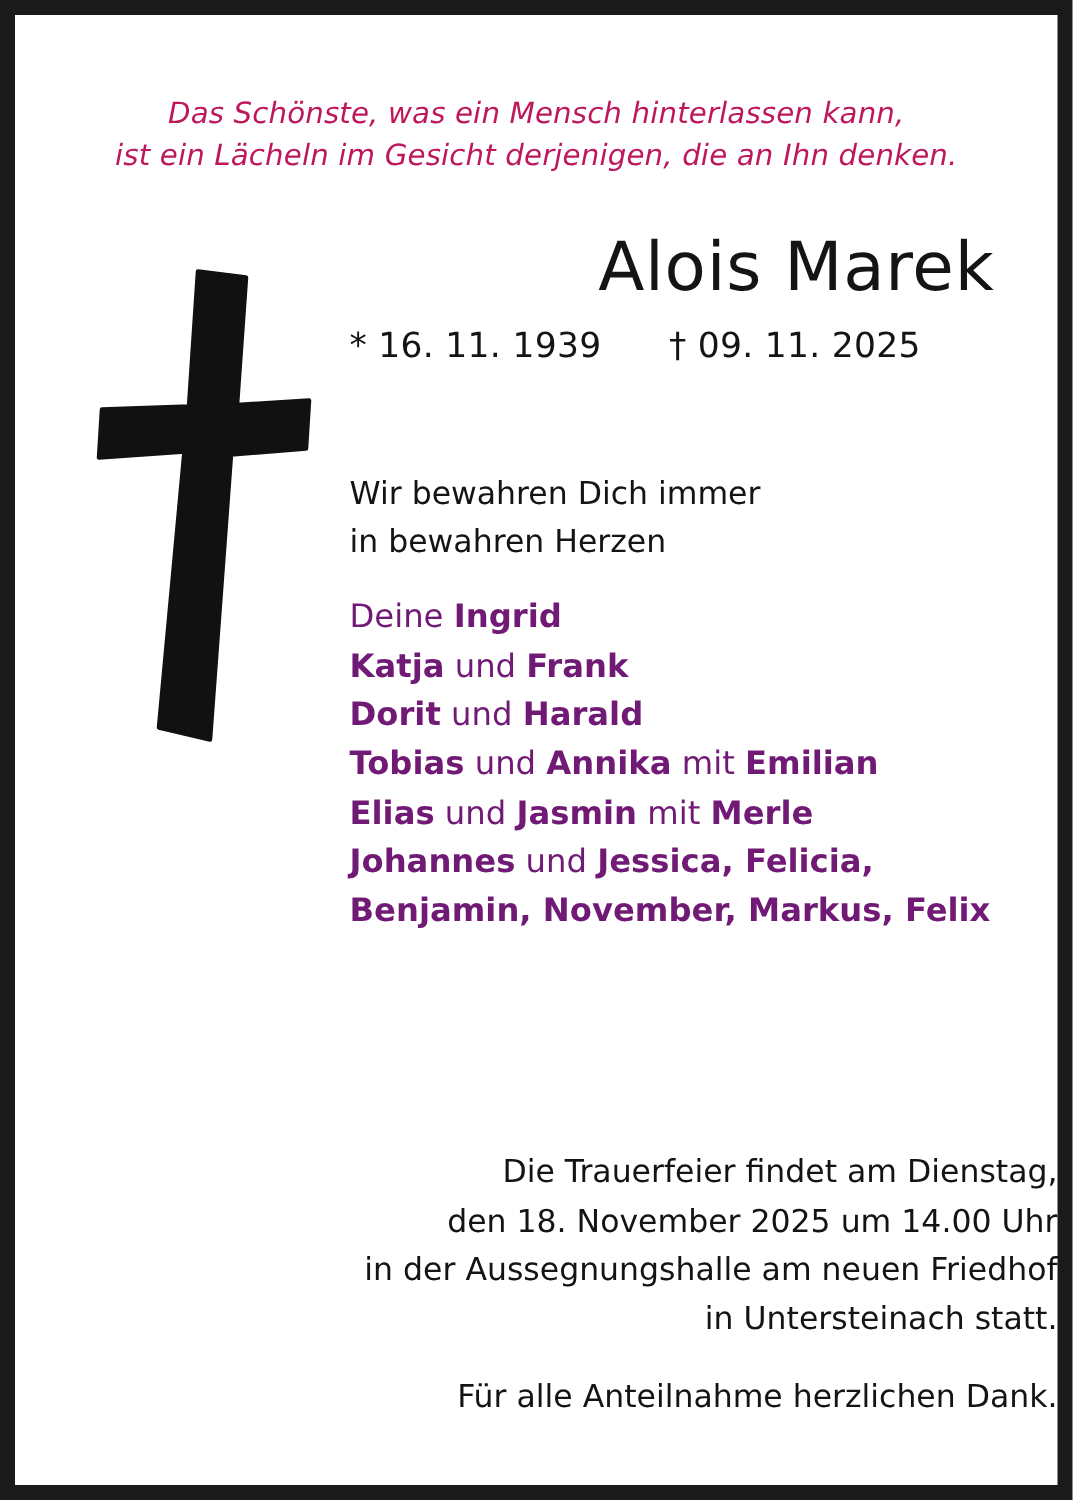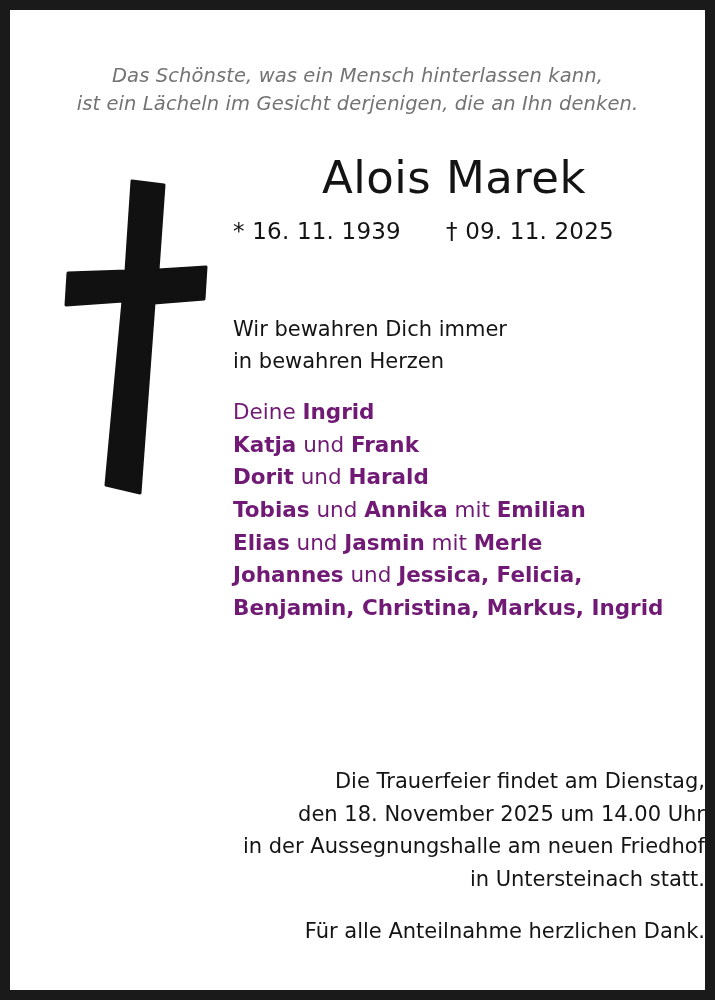--- a/index.html
+++ b/index.html
@@ -22,21 +22,21 @@
     background: #ffffff;
     position: relative;
     padding: 0;
   }
 
   .epitaph {
     text-align: center;
     font-style: italic;
     font-size: 19.5px;
     line-height: 1.45;
-    color: #737373;
+    color: #be185d;
     padding: 52px 48px 0 48px;
     letter-spacing: 0.1px;
   }
   .epitaph .line {
     display: block;
     white-space: nowrap;
   }
 
   .main-area {
     position: relative;
@@ -59,21 +59,21 @@
   .text-block {
     margin-left: 215px;
     padding-right: 30px;
   }
 
   .name {
     font-size: 45px;
     font-weight: 400;
     letter-spacing: 0.5px;
     color: #141414;
-    text-align: center;
+    text-align: right;
     margin: 12px;
     padding-left: 8px;
     line-height: 1.1;
   }
 
   .dates {
     font-size: 23px;
     color: #141414;
     margin-top: 16px;
     padding-left: 8px;
@@ -162,21 +162,21 @@
         <span class="line">in bewahren Herzen</span>
       </div>
 
       <div class="family" id="family-list">
           <span class="line"><span>Deine </span><b>Ingrid</b></span>
           <span class="line"><b>Katja</b><span> und </span><b>Frank</b></span>
           <span class="line"><b>Dorit</b><span> und </span><b>Harald</b></span>
           <span class="line"><b>Tobias</b><span> und </span><b>Annika</b><span> mit </span><b>Emilian</b></span>
           <span class="line"><b>Elias</b><span> und </span><b>Jasmin</b><span> mit </span><b>Merle</b></span>
           <span class="line"><b>Johannes</b><span> und </span><b>Jessica, Felicia,</b></span>
-          <span class="line"><b>Benjamin, Christina, Markus, Ingrid</b></span>
+          <span class="line"><b>Benjamin, November, Markus, Felix</b></span>
         </div>
     </div>
   </div>
 
   <div class="service">
     <span class="line">Die Trauerfeier findet am Dienstag,</span>
     <span class="line">den 18. November 2025 um 14.00 Uhr</span>
     <span class="line">in der Aussegnungshalle am neuen Friedhof</span>
     <span class="line">in Untersteinach statt.</span>
     <span class="thanks">Für alle Anteilnahme herzlichen Dank.</span>

